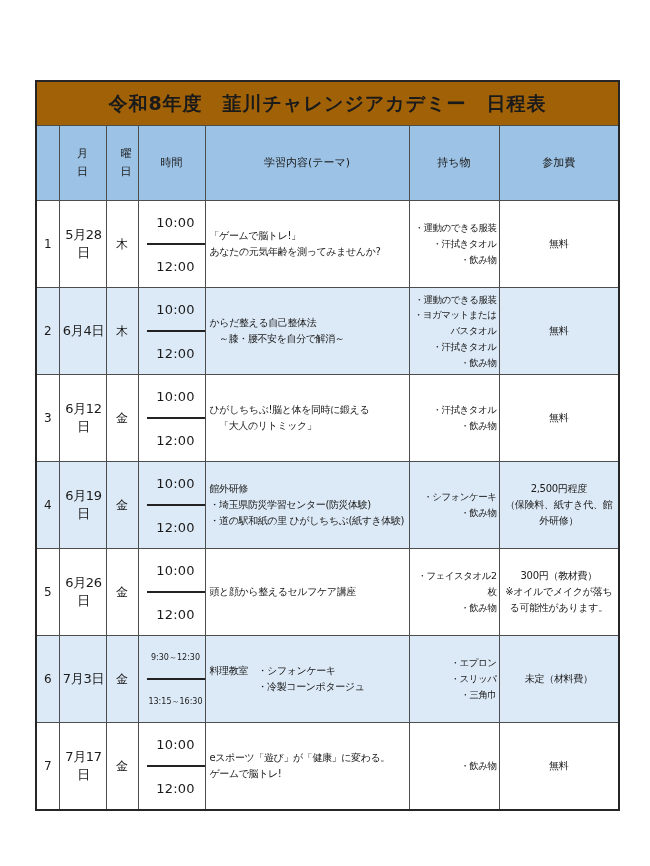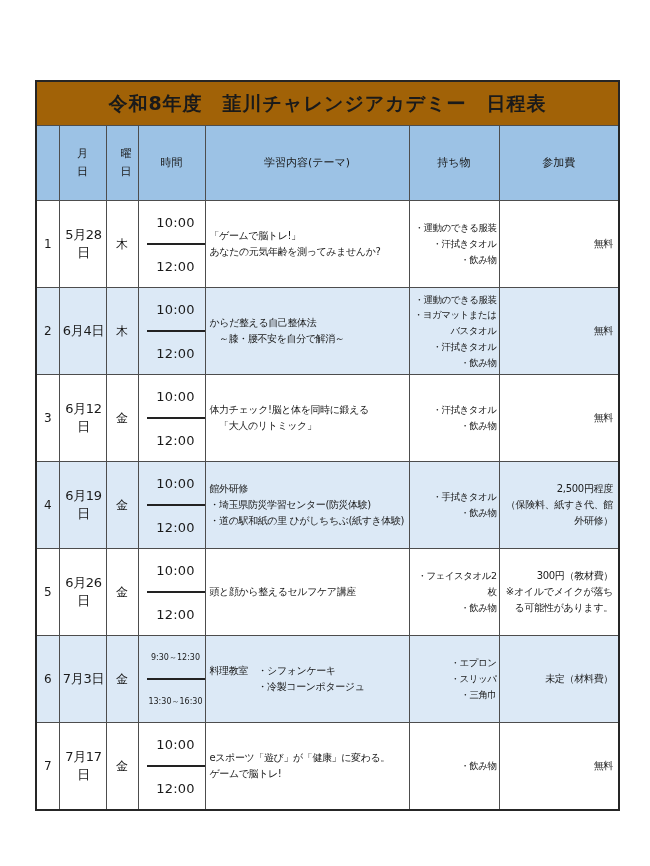--- a/index.html
+++ b/index.html
@@ -44,21 +44,21 @@
   .c-content{
     font-size:10px;letter-spacing:-0.4px;padding:4px;
     white-space:pre-line;line-height:1.6;text-align:left;
   }
   .c-bring{
     font-size:9.5px;letter-spacing:-0.5px;padding:3px 2px;
     white-space:pre-line;line-height:1.65;text-align:right;
   }
   .c-fee{
     font-size:10px;letter-spacing:-0.3px;padding:4px 5px;
-    white-space:pre-line;line-height:1.6;text-align:right;
+    white-space:pre-line;line-height:1.6;text-align:center;
   }
 </style>
 </head>
 <body style="background: rgb(255, 255, 255);">
 
 <div class="sheet">
   <table class="schedule">
     <colgroup>
       <col style="width:23px">
         <col style="width:47px">
@@ -124,41 +124,41 @@
     <td class="c-no">3</td>
     <td class="c-date">6月12日</td>
     <td class="c-day">金</td>
     <td class="c-time">
       <div class="time-wrap">
         <div class="time-a">10:00</div>
         <div class="time-divider"></div>
         <div class="time-b">12:00</div>
       </div>
     </td>
-    <td class="c-content">体力チェック!脳と体を同時に鍛える
+    <td class="c-content">ひがしちちぶ!脳と体を同時に鍛える
 　「大人のリトミック」</td>
     <td class="c-bring">・汗拭きタオル
 ・飲み物</td>
     <td class="c-fee">無料</td>
   </tr>
         <tr class="data-row shaded">
     <td class="c-no">4</td>
     <td class="c-date">6月19日</td>
     <td class="c-day">金</td>
     <td class="c-time">
       <div class="time-wrap">
         <div class="time-a">10:00</div>
         <div class="time-divider"></div>
         <div class="time-b">12:00</div>
       </div>
     </td>
     <td class="c-content">館外研修
 ・埼玉県防災学習センター(防災体験)
 ・道の駅和紙の里 ひがしちちぶ(紙すき体験)</td>
-    <td class="c-bring">・手拭きタオル
+    <td class="c-bring">・シフォンケーキ
 ・飲み物</td>
     <td class="c-fee">2,500円程度
 （保険料、紙すき代、館外研修）</td>
   </tr>
         <tr class="data-row">
     <td class="c-no">5</td>
     <td class="c-date">6月26日</td>
     <td class="c-day">金</td>
     <td class="c-time">
       <div class="time-wrap">
@@ -174,21 +174,21 @@
 ※オイルでメイクが落ちる可能性があります。</td>
   </tr>
         <tr class="data-row shaded small-time">
     <td class="c-no">6</td>
     <td class="c-date">7月3日</td>
     <td class="c-day">金</td>
     <td class="c-time">
       <div class="time-wrap">
         <div class="time-a">9:30～12:30</div>
         <div class="time-divider"></div>
-        <div class="time-b">13:30～16:30</div>
+        <div class="time-b">13:15～16:30</div>
       </div>
     </td>
     <td class="c-content">料理教室　・シフォンケーキ
 　　　　　・冷製コーンポタージュ</td>
     <td class="c-bring">・エプロン
 ・スリッパ
 ・三角巾</td>
     <td class="c-fee">未定（材料費）</td>
   </tr>
         <tr class="data-row">

